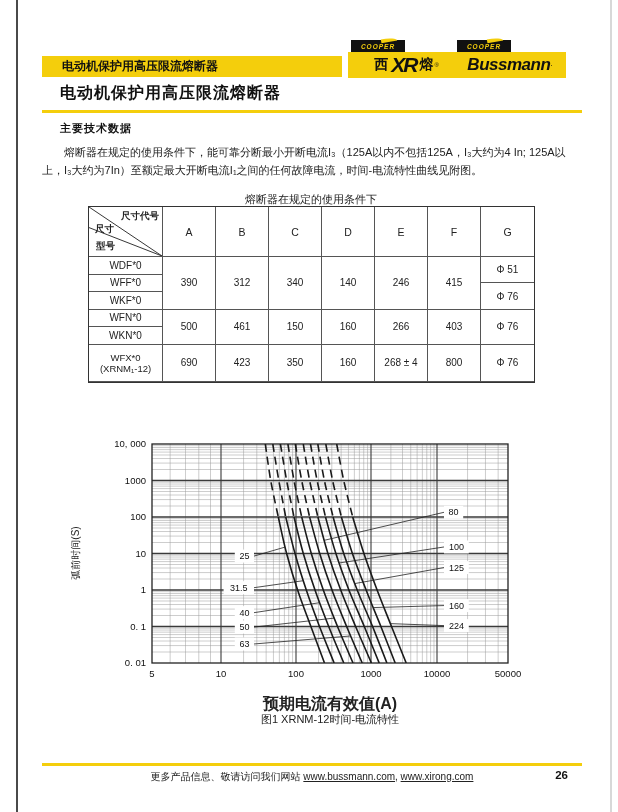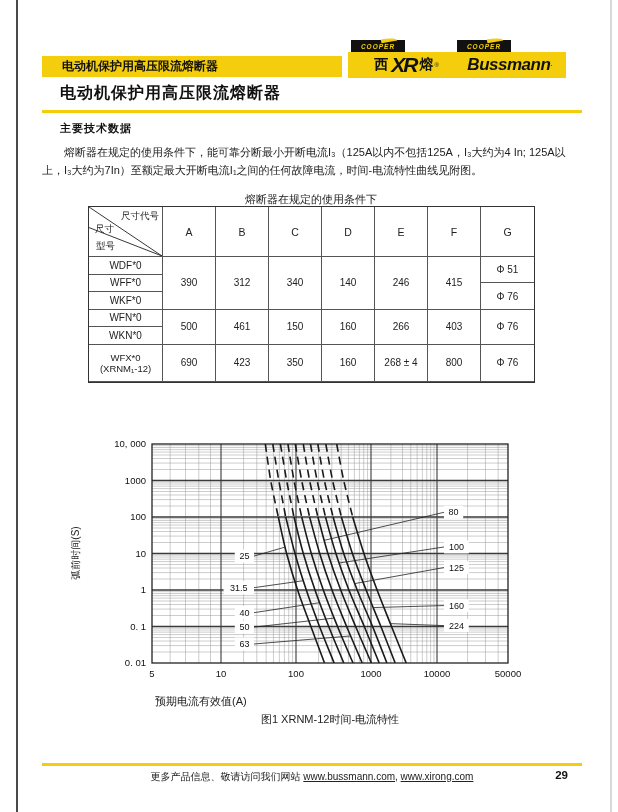--- a/index.html
+++ b/index.html
@@ -50,21 +50,21 @@
   .corner svg { position:absolute; left:0; top:0; width:100%; height:100%; }
   .corner .c-top { position:absolute; right:3px; top:3px; font-size:9.5px; }
   .corner .c-mid { position:absolute; left:6px; top:16px; font-size:9.5px; }
   .corner .c-bot { position:absolute; left:7px; bottom:3px; font-size:9.5px; }
   .model2 { flex-direction:column; line-height:11px; font-size:9.5px; }
 
   
   .chart-svg { position:absolute; left:60px; top:430px; }
   .y-axis-label { position:absolute; left:76px; top:553px; transform:translate(-50%,-50%) rotate(-90deg);
                   white-space:nowrap; font-size:10px; color:#222; }
-  .x-axis-label { position:absolute; left:155px; top:694px; width:350px; font-size:11px; color:#222; }
+  .x-axis-label { position:absolute; left:155px; top:694px; width:350px; text-align:center; font-size:16px; color:#222;font-weight:bold; }
   .chart-caption { position:absolute; left:155px; top:712px; width:350px; text-align:center; font-size:11px; color:#222; }
 
   
   .footer-text { position:absolute; left:42px; top:770px; width:540px; text-align:center; font-size:10px; color:#222; }
   .footer-text a { color:#222; text-decoration:underline; }
   .page-num { position:absolute; right:50px; top:769px; font-size:11.5px; font-weight:bold; }
 </style>
 </head>
 <body>
 
@@ -96,21 +96,21 @@
 
   <div class="main-title">电动机保护用高压限流熔断器</div>
   <div class="rule rule1"></div>
 
   <div class="sec-head">主要技术数据</div>
   <div class="para">熔断器在规定的使用条件下，能可靠分断最小开断电流I₃（125A以内不包括125A，I₃大约为4 In; 125A以上，I₃大约为7In）至额定最大开断电流I₁之间的任何故障电流，时间-电流特性曲线见附图。</div>
 
   <div class="tbl-title">熔断器在规定的使用条件下</div>
   <div class="spec-grid">
 
-    <div class="tc corner" style="grid-column:1;grid-row:1;">
+    <div class="tc corner" style="grid-column:1;grid-row:1;font-weight:bold;">
       <svg viewBox="0 0 74 50" preserveAspectRatio="none">
         <line x1="0" y1="0" x2="74" y2="50" stroke="#333" stroke-width="1"></line>
         <line x1="0" y1="21" x2="74" y2="50" stroke="#333" stroke-width="1"></line>
       </svg>
       <span class="c-top">尺寸代号</span>
       <span class="c-mid">尺寸</span>
       <span class="c-bot">型号</span>
     </div>
     <div class="tc col-head" style="grid-column:2;grid-row:1;">A</div>
     <div class="tc col-head" style="grid-column:3;grid-row:1;">B</div>
@@ -317,14 +317,14 @@
       <text x="86" y="236" text-anchor="end" font-size="9.5" fill="#111">0. 01</text>
     </svg>
   <div class="y-axis-label">弧前时间(S)</div>
   <div class="x-axis-label">预期电流有效值(A)</div>
   <div class="chart-caption">图1 XRNM-12时间-电流特性</div>
 
   <div class="rule rule2"></div>
   <div class="footer-text">
     <span>更多产品信息、敬请访问我们网站 </span><a href="#">www.bussmann.com</a><span>, </span><a href="#">www.xirong.com</a>
   </div>
-  <div class="page-num">29</div>
+  <div class="page-num">26</div>
 </div>
 
 </body></html>

